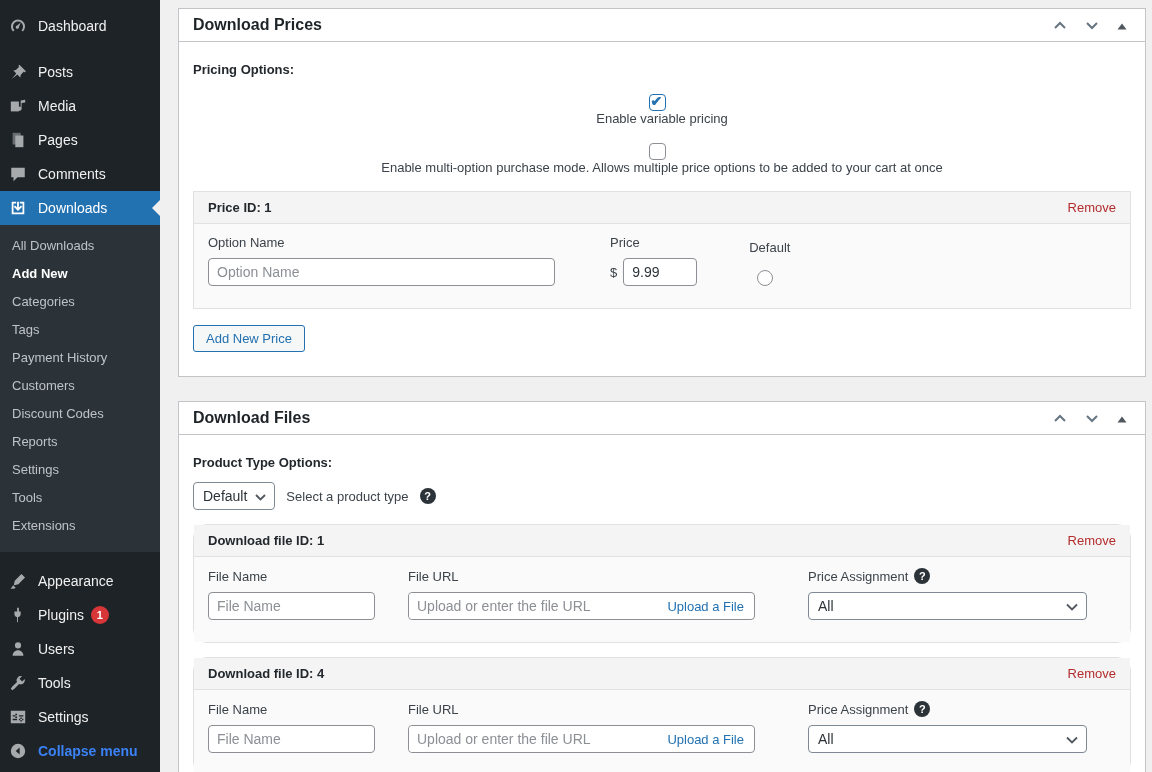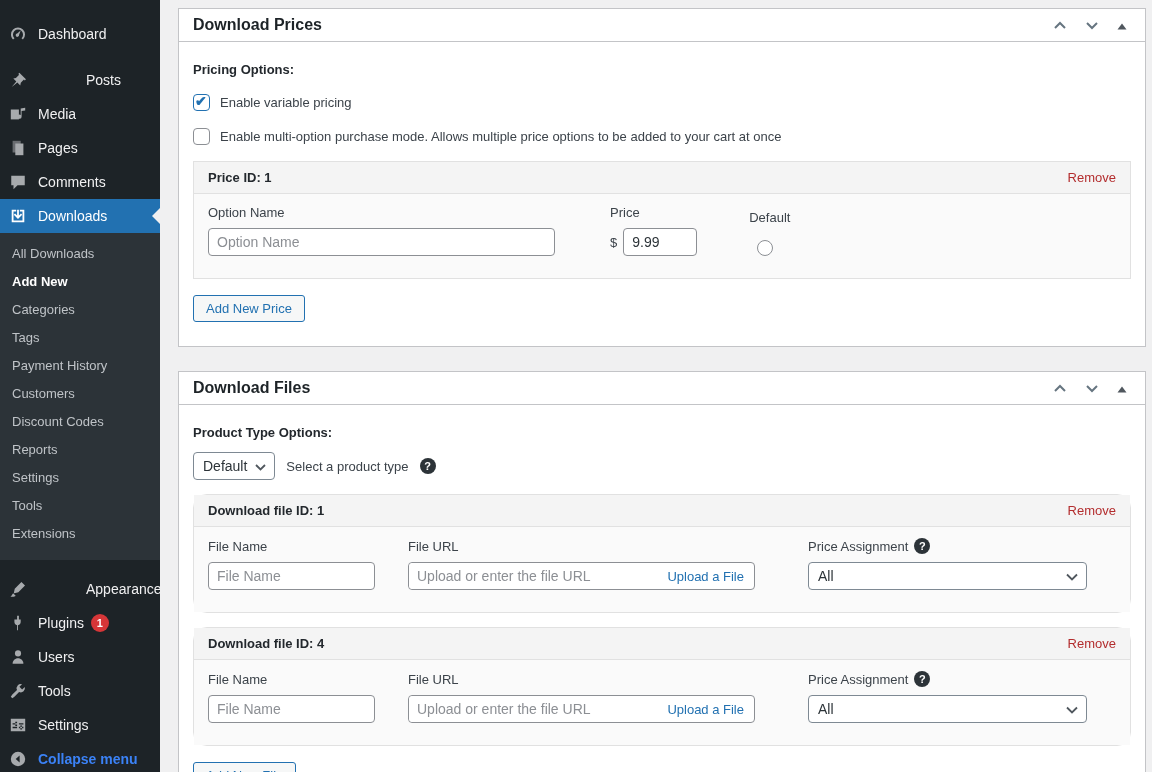--- a/index.html
+++ b/index.html
@@ -13,33 +13,33 @@
     height: 772px;
     overflow: hidden;
   }
   .app { display:flex; width:1152px; height:772px; }
 
   
   .sidebar {
     width:160px; flex:0 0 160px;
     background:#1d2327; color:#f0f0f1;
     display:flex; flex-direction:column;
-    padding-top:17px;
+    padding-top:9px;
   }
   .menu-item {
     display:flex; align-items:center;
     padding:7px 8px; font-size:14px; line-height:20px;
     cursor:pointer; position:relative;
   }
   .menu-item .mi-icon {
     width:20px; height:20px; margin-right:10px;
     display:flex; align-items:center; justify-content:center; flex:0 0 20px;
   }
   .menu-item .mi-icon svg { fill:#a7aaad; }
-  .menu-item.sep-above { margin-top:12px;gap:48px; }
+  .menu-item.sep-above { margin-top:12px; }
   .menu-item.active { background:#2271b1; color:#fff; font-weight:400; }
   .menu-item.active .mi-icon svg { fill:#fff; }
   .menu-item.active::after {
     content:""; position:absolute; right:0; top:50%;
     transform:translateY(-50%);
     border:8px solid transparent; border-right-color:#f0f0f1;
   }
   .submenu { background:#2c3338; padding:7px 0 12px; }
   .submenu-item {
     padding:6px 12px; color:#bfc3c7; font-size:13px; line-height:16px; cursor:pointer;
@@ -60,21 +60,21 @@
     display:flex; align-items:center; justify-content:space-between;
     height:33px; padding:0 16px 0 14px; border-bottom:1px solid #c3c4c7;
   }
   .postbox-title { font-size:16px; font-weight:bold; color:#1d2327; margin:0; }
   .handle-actions { display:flex; align-items:center; gap:14px; }
   .handle-btn { background:none; border:none; padding:0 2px; cursor:pointer; display:flex; align-items:center; }
   .inside { padding:12px 14px 24px; }
 
   .section-label { font-weight:bold; color:#23282d; margin:8px 0 2px; }
 
-  .checkbox-row { display:flex; align-items:center; margin-top:17px; }
+  .checkbox-row { display:flex; align-items:center; margin-top:17px;flex-direction:column; }
   .cbx {
     width:17px; height:17px; border:1px solid #8c8f94; border-radius:4px;
     background:#fff; margin-right:10px; flex:0 0 17px; position:relative; cursor:pointer;
   }
   .cbx.checked { border-color:#2271b1; }
   .cbx.checked::after {
     content:"✔"; position:absolute; left:1px; top:-2px;
     color:#2271b1; font-size:14px; font-weight:bold;
   }
   .checkbox-label { color:#3c434a; }

